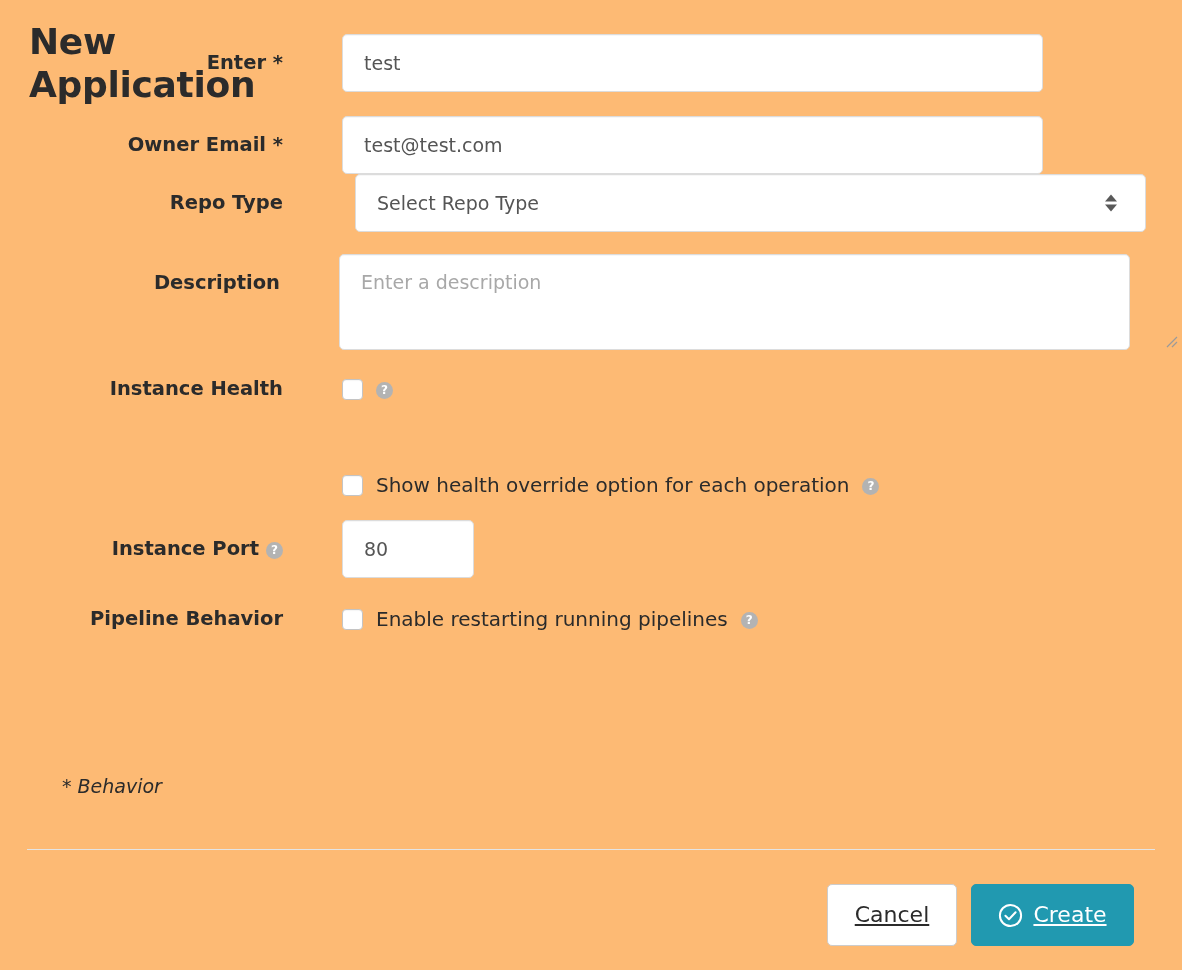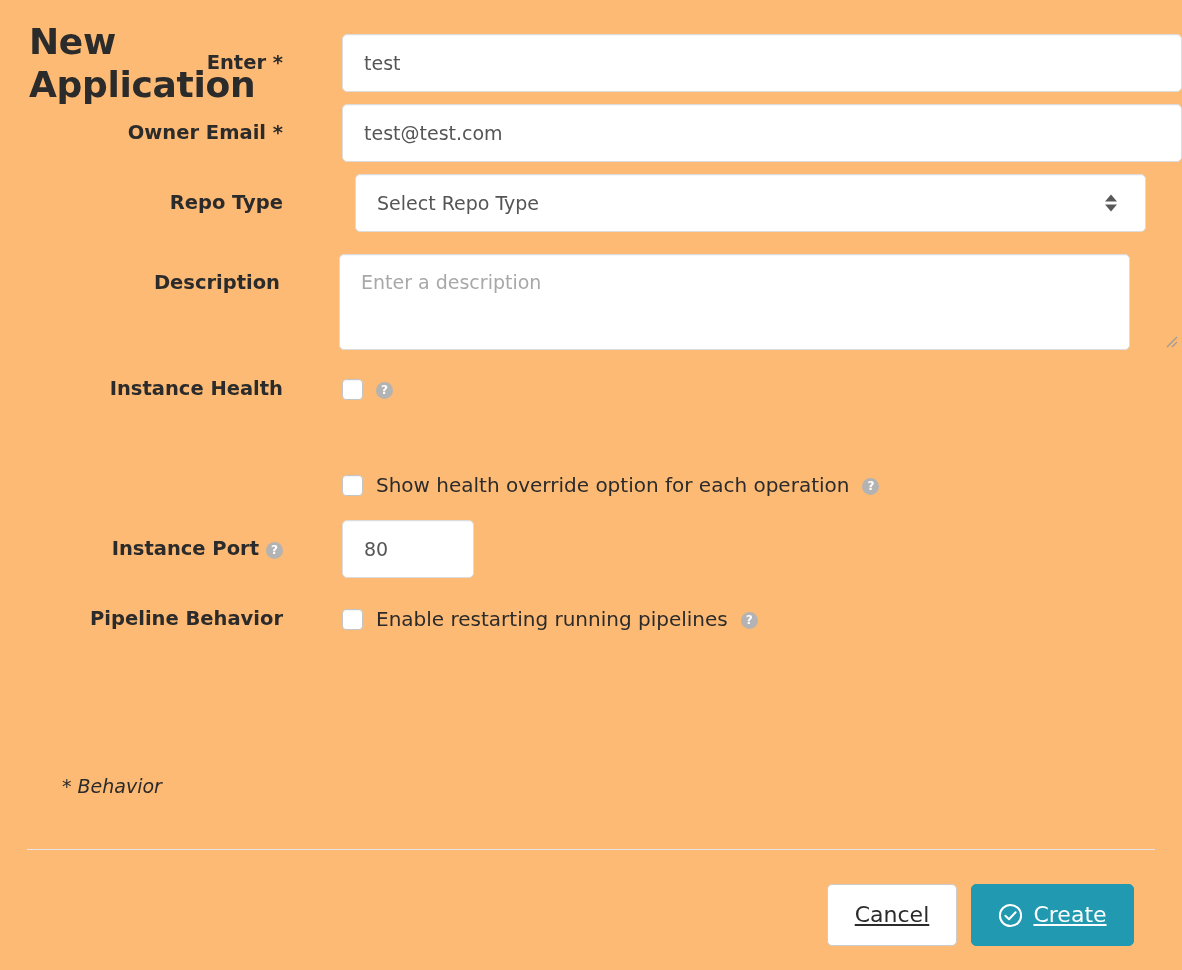--- a/index.html
+++ b/index.html
@@ -86,21 +86,21 @@
     align-items: center;
     justify-content: flex-end;
     gap: 7px;
   }
   .form-control-wrap {
     margin-left: 59px;
   }
 
   
   .text-input {
-    width: 840px;
+    width: 701px;
     height: 58px;
     border: 1px solid #dcdcdc;
     border-radius: 5px;
     background: #ffffff;
     font-family: "DejaVu Sans", "Liberation Sans", sans-serif;
     font-size: 19px;
     color: #555555;
     padding: 0 21px;
     outline: none;
     box-shadow: inset 0 1px 1px rgba(0,0,0,0.035);
@@ -308,21 +308,21 @@
 
   <div class="modal-body">
 
     <div class="form-row" style="top:34px;">
       <div class="form-label" style="height:58px;">Enter *</div>
       <div class="form-control-wrap">
         <input class="text-input" type="text" value="test" style="">
       </div>
     </div>
 
-    <div class="form-row" style="top:104px;">
+    <div class="form-row" style="top:116px;">
       <div class="form-label" style="height:58px;">Owner Email *</div>
       <div class="form-control-wrap">
         <input class="text-input" type="text" value="test@test.com" style="">
       </div>
     </div>
 
     <div class="form-row" style="top:174px;">
       <div class="form-label" style="height:58px;">Repo Type</div>
       <div class="form-control-wrap">
         <div class="select-wrap">

